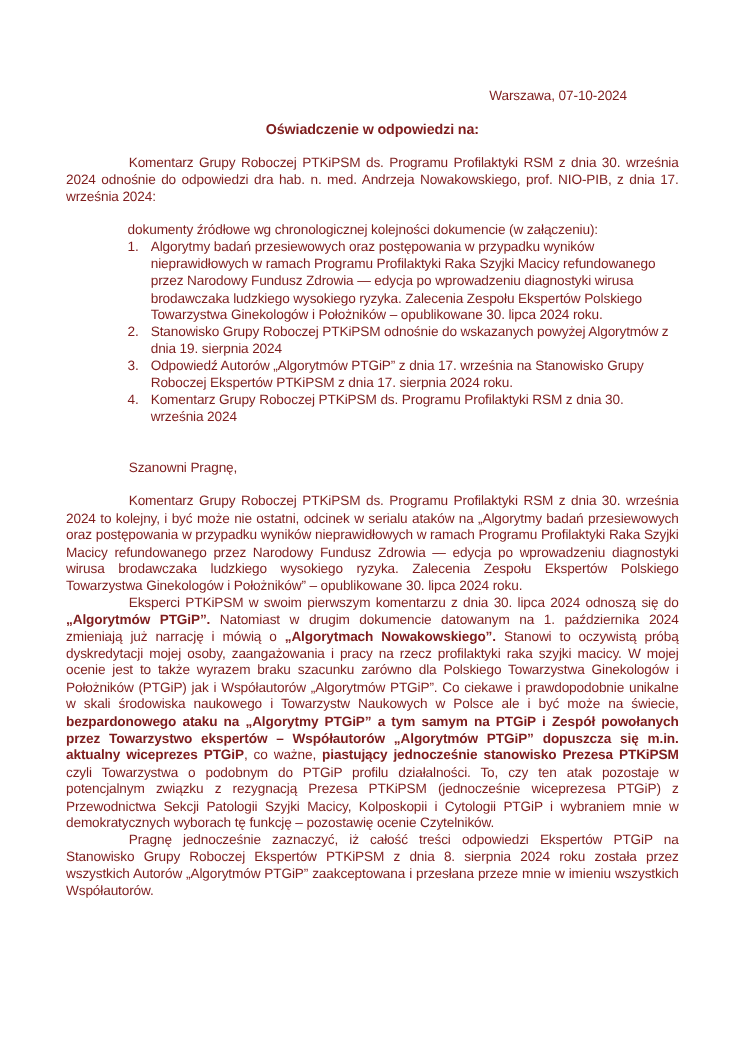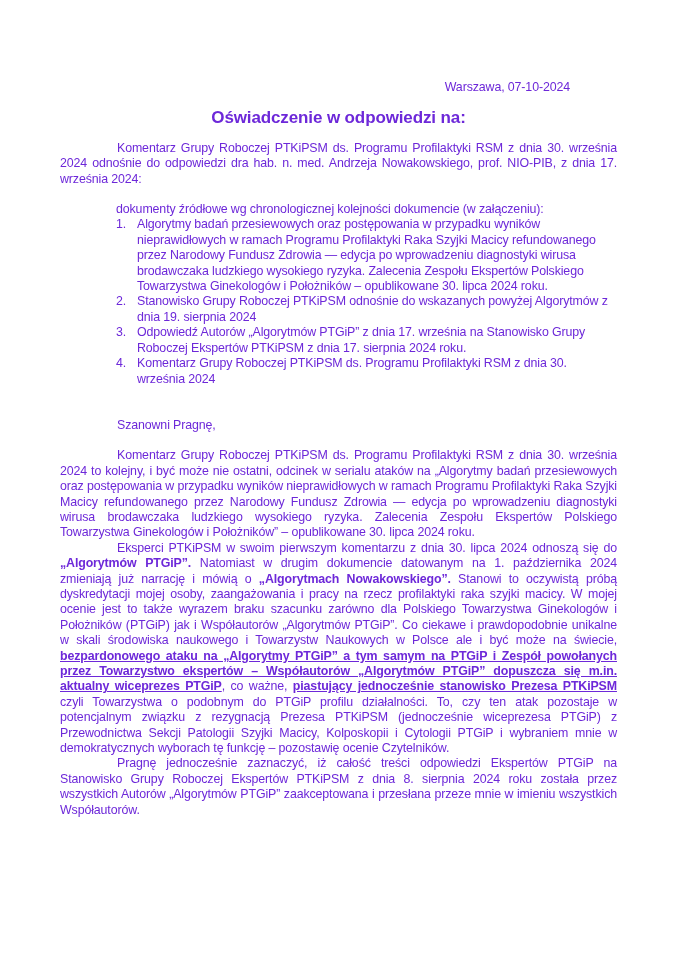--- a/index.html
+++ b/index.html
@@ -6,37 +6,37 @@
     margin: 0;
     padding: 0;
     background: #ffffff;
   }
   .page {
     position: relative;
     width: 674px;
     height: 954px;
     margin: 0 auto;
     background: #ffffff;
-    color: #6d28d9;
+    color: #7f1d1d;
     font-family: "Liberation Sans", "DejaVu Sans", sans-serif;
     font-size: 12.4px;
     line-height: 15.4px;
     letter-spacing: -0.12px;
     box-sizing: border-box;
     padding: 80px 57px 12px 60px;
     overflow: hidden;
     border-radius: 29px;
   }
   .date-line {
     text-align: right;
     padding-right: 47px;
   }
   .doc-title {
     margin: 15px 0 0 0;
-    font-size: 17px;
+    font-size: 13px;
     font-weight: 700;
     text-align: center;
   }
   .reference-para {
     margin: 15px 0 0 0;
     text-indent: 57px;
     text-align: justify;
   }
   .attachments {
     margin: 15px 0 0 56px;
@@ -56,21 +56,21 @@
   }
   .bodytext {
     margin-top: 15px;
   }
   .bodytext p {
     margin: 0;
     text-indent: 57px;
     text-align: justify;
   }
   .b  { font-weight: 700; }
-  .bu { font-weight: 700; text-decoration: underline; }
+  .bu { font-weight: 700; }
 </style>
 </head>
 <body>
 
 <div class="page">
 
   <div class="date-line">Warszawa, 07-10-2024</div>
 
   <h1 class="doc-title">Oświadczenie w odpowiedzi na:</h1>
 

